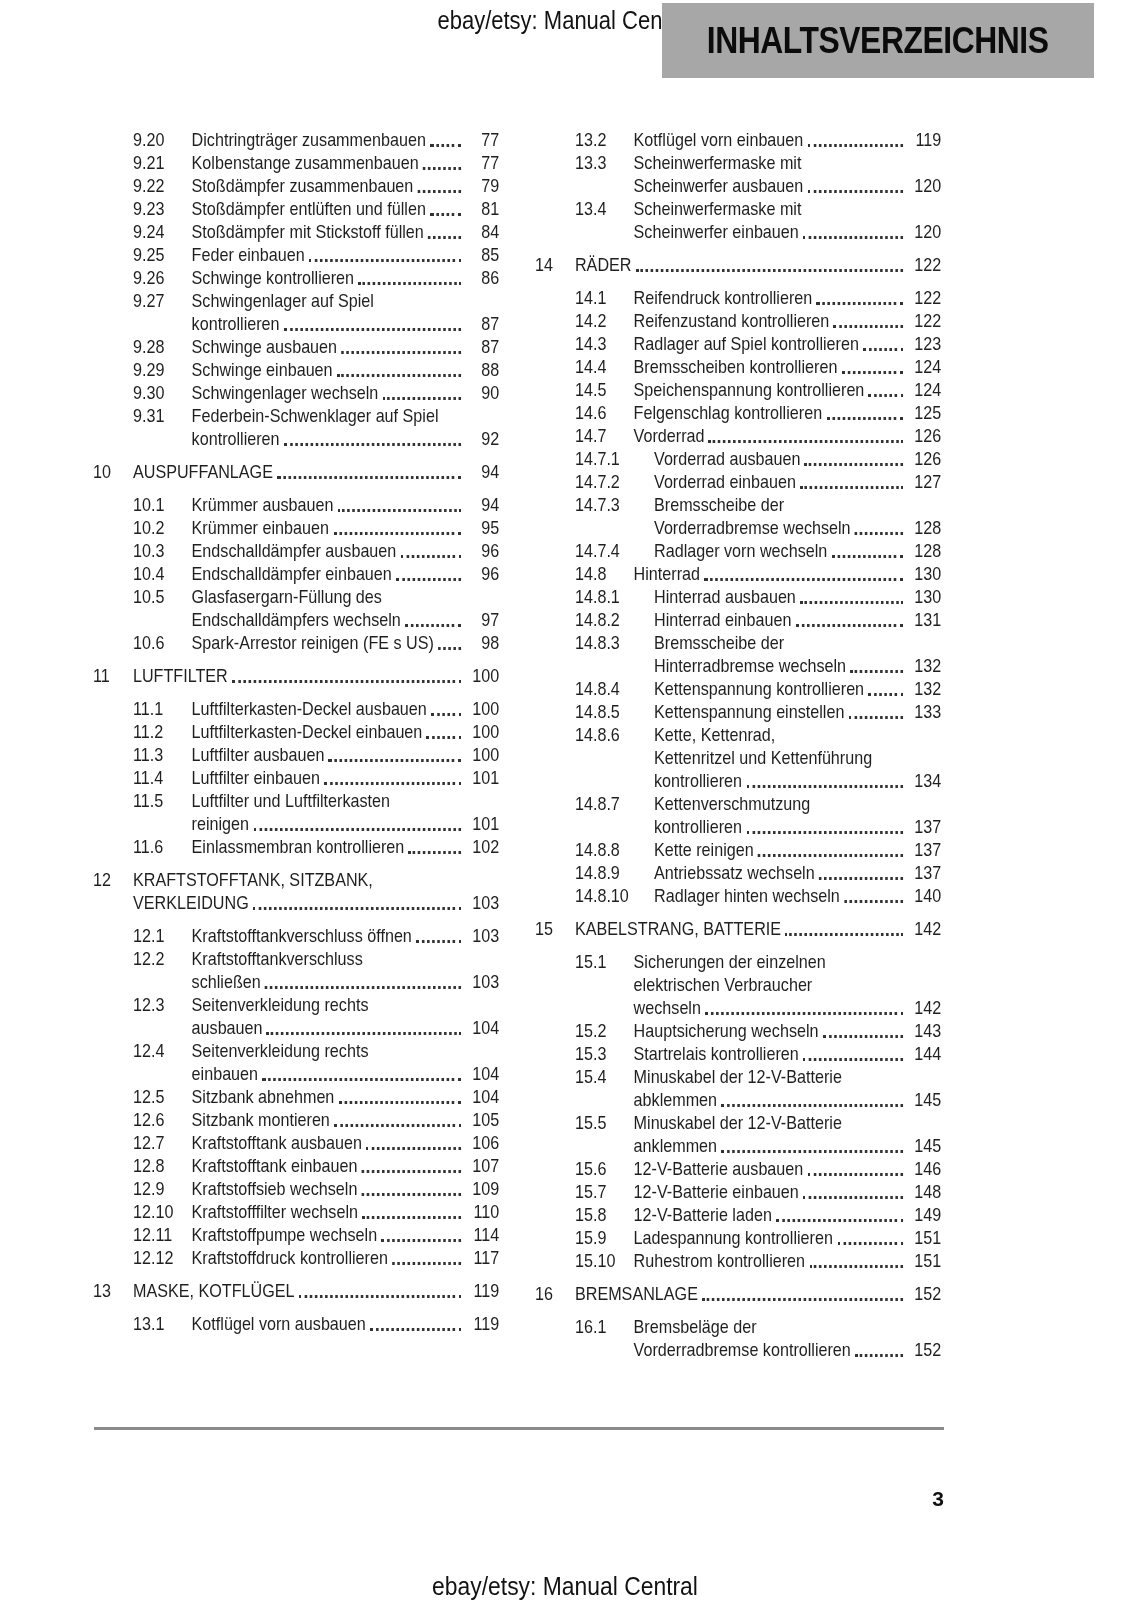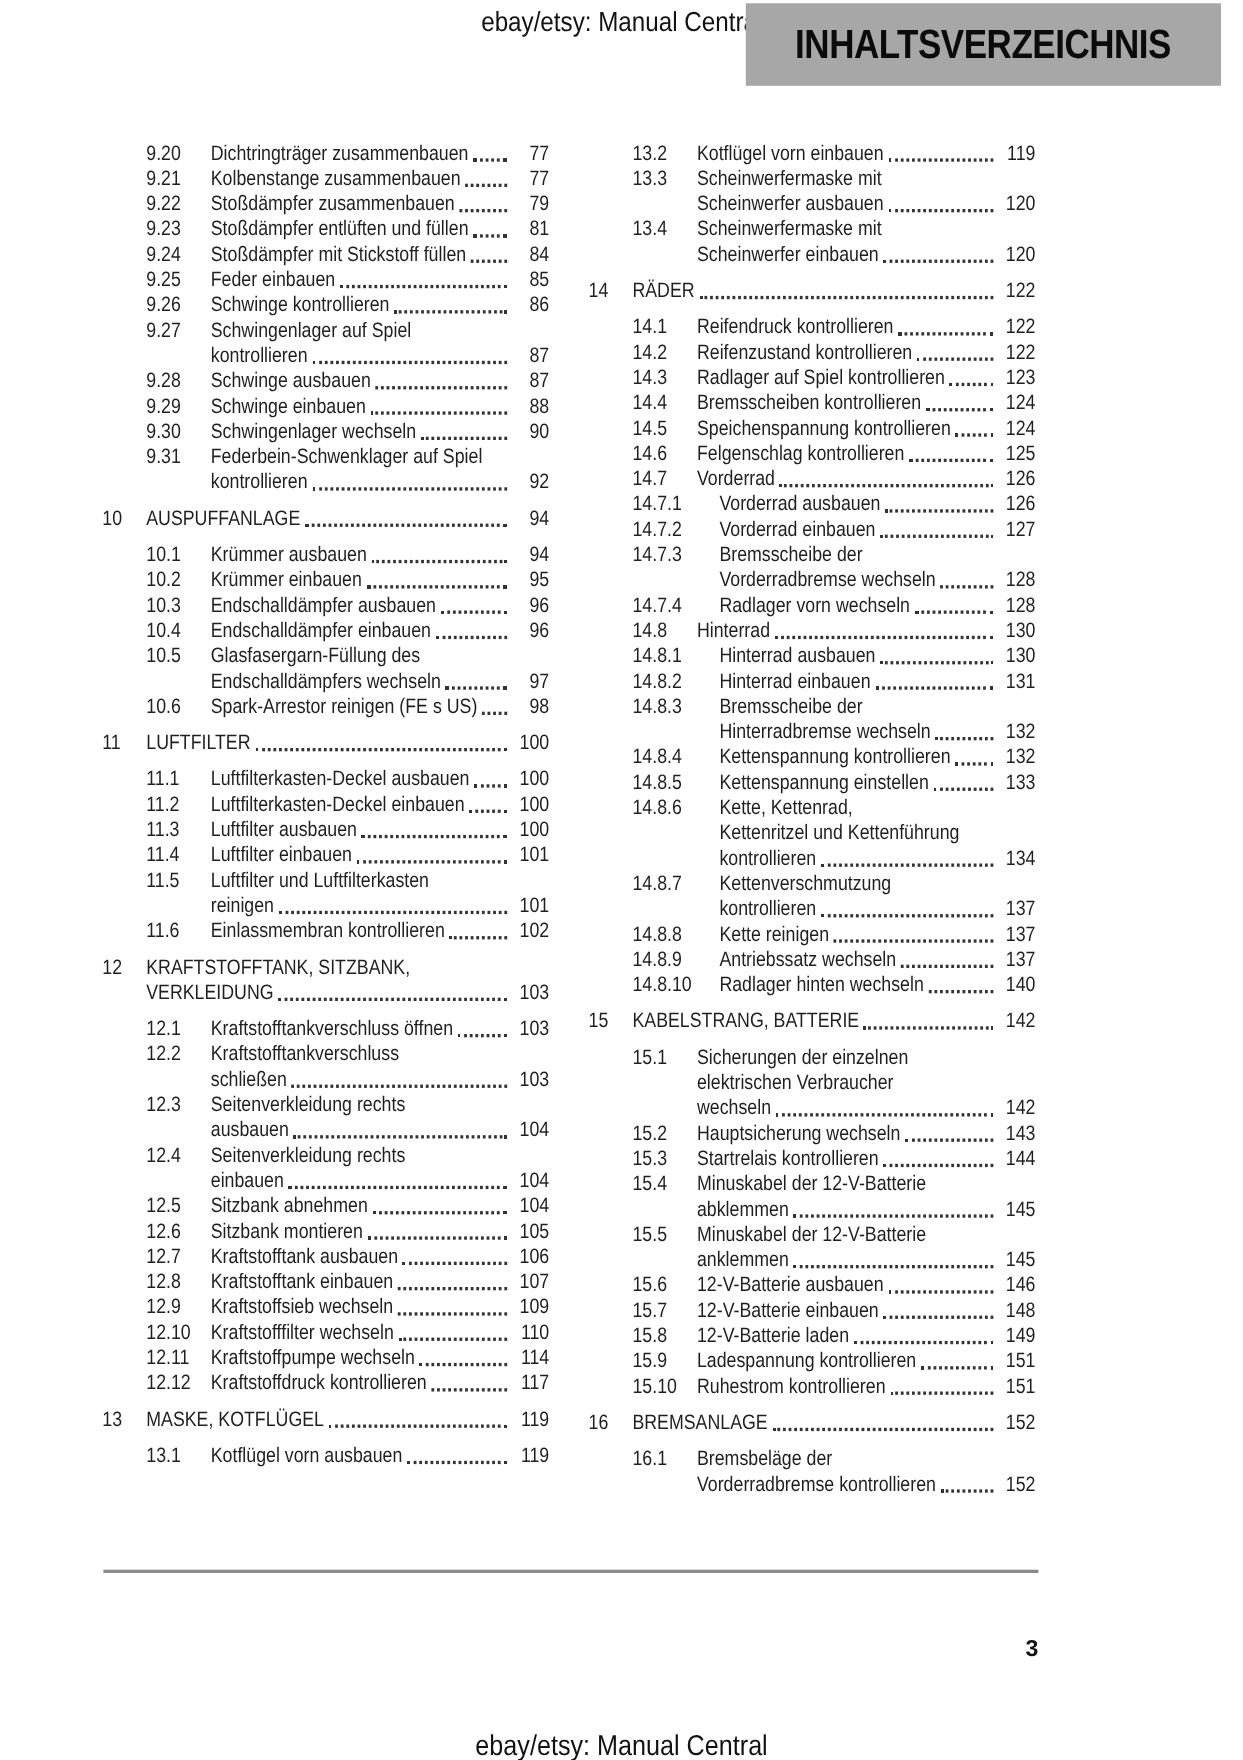--- a/index.html
+++ b/index.html
@@ -14,21 +14,21 @@
     font-family:"Liberation Sans",sans-serif;color:var(--text);overflow:hidden;
   }
   .watermark-top{
     position:absolute;top:6px;left:0;width:100%;text-align:center;
     font-size:25px;color:#121212;
   }
   .watermark-top .squeeze, .watermark-bottom .squeeze{
     display:inline-block;transform:scaleX(0.88);transform-origin:center;
   }
   .header-box{
-    position:absolute;left:678px;top:3px;width:432px;height:75px;
+    position:absolute;left:662px;top:3px;width:432px;height:75px;
     background:var(--header-bg);display:flex;align-items:center;justify-content:center;
   }
   .header-box .title{
     font-weight:bold;font-size:37px;color:#0b0b0b;white-space:nowrap;
     display:inline-block;transform:scaleX(0.86);transform-origin:center;
     letter-spacing:-0.5px;
   }
   .toc-col{
     position:absolute;top:128px;width:478px;
     transform:scaleX(0.85);transform-origin:0 0;

